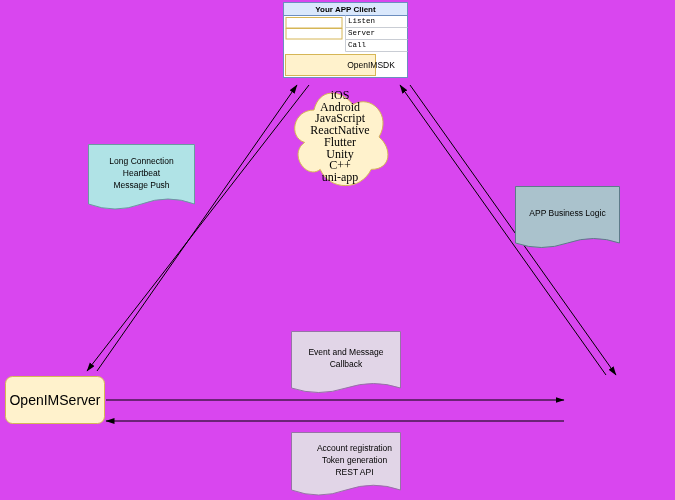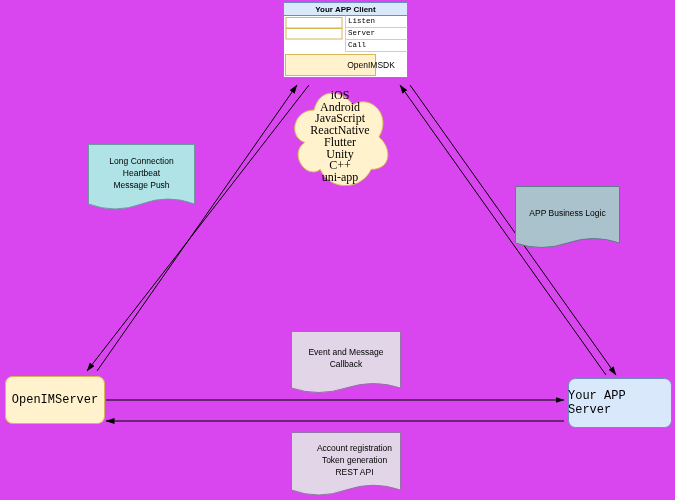--- a/index.html
+++ b/index.html
@@ -9,21 +9,21 @@
   svg { display:block; overflow:visible; }
 
   .client-title { position:absolute; left:0; top:0; width:100%; height:14px; display:flex; align-items:center; justify-content:center; font-size:8px; font-weight:bold; }
   .row-label { position:absolute; left:62px; width:62px; height:12px; line-height:12px; font-size:7.5px; padding-left:3px;font-family:Liberation Mono, monospace; }
   .sdk-label { position:absolute; left:2px; top:52px; width:90px; height:21px; display:flex; align-items:center; justify-content:center; font-size:8.5px;margin-left:41px; }
 
   .cloud-text { position:absolute; left:0; top:8px; width:100%; text-align:center; font-size:12px; line-height:11.7px; white-space:pre-line;font-family:Liberation Serif, serif; }
 
   .note-text { position:absolute; inset:0; display:flex; align-items:center; justify-content:center; text-align:center; font-size:8.5px; line-height:12px; white-space:pre-line; padding-bottom:12px; }
 
-  .node-label { position:absolute; inset:0; display:flex; align-items:center; justify-content:center; font-size:12px;font-family:Liberation Mono, monospace; }
+  .node-label { position:absolute; inset:0; display:flex; align-items:center; justify-content:center; font-size:14px; }
 </style>
 </head>
 <body>
 
 <div class="canvas">
 
   <svg class="abs" style="left:0;top:0" width="675" height="500">
     <defs>
       <marker id="arrow" markerWidth="10" markerHeight="8" refX="8.5" refY="3" orient="auto">
         <path d="M0,0 L9,3 L0,6 Z" fill="#000000"></path>
@@ -105,20 +105,14 @@
 REST API</div>
   </div>
 
   <div class="abs" style="left:5px;top:376px;width:100px;height:48px">
     <svg width="100" height="48">
       <rect x="0.5" y="0.5" width="99" height="47" rx="7" fill="#fff2cc" stroke="#d6b656"></rect>
     </svg>
     <div class="node-label">OpenIMServer</div>
   </div>
 
-  <div class="abs" style="left:568px;top:378px;width:104px;height:50px">
-    <svg width="104" height="50">
-      <rect x="0.5" y="0.5" width="103" height="49" rx="7" fill="#dae8fc" stroke="#6c8ebf"></rect>
-    </svg>
-    <div class="node-label">Your APP Server</div>
-  </div>
 
 </div>
 
 </body></html>

